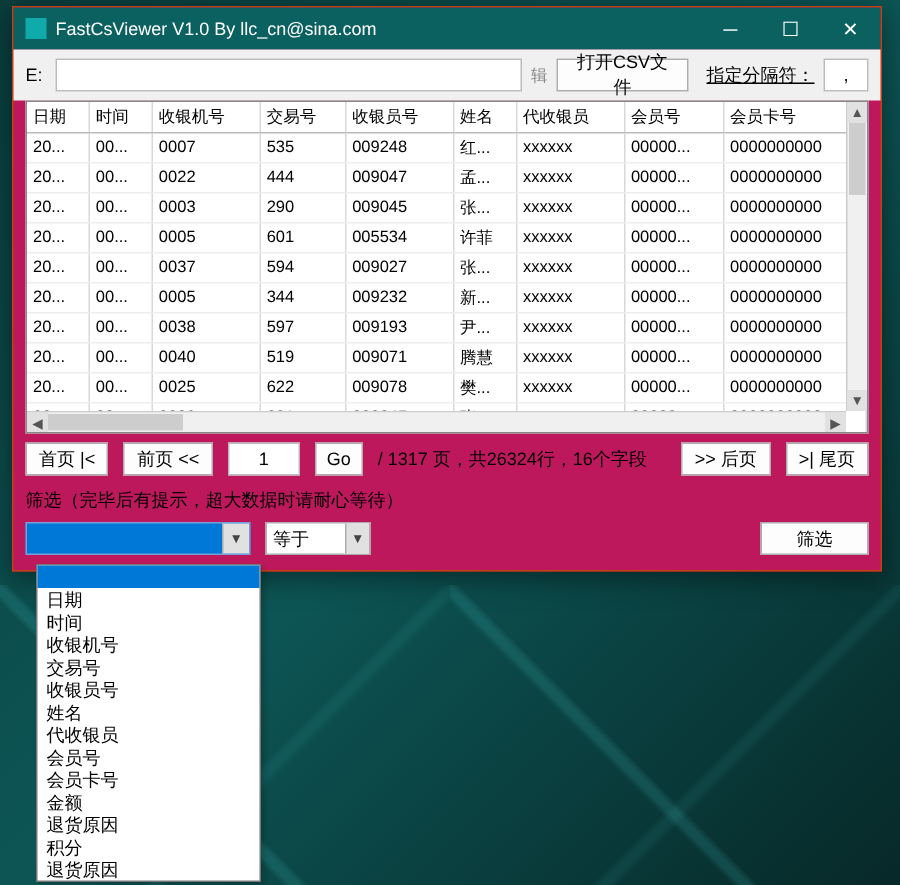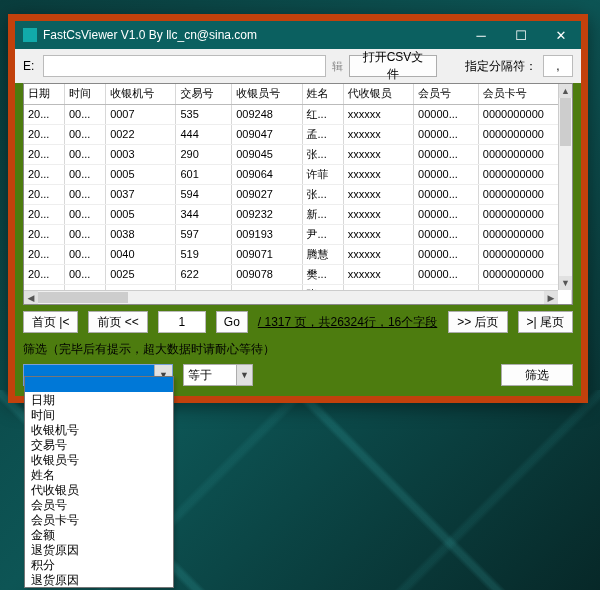--- a/index.html
+++ b/index.html
@@ -1,47 +1,47 @@
 <!DOCTYPE html>
 <html><head>
 <meta charset="utf-8">
 <style>
 * { box-sizing: border-box; margin: 0; padding: 0; font-family: "Microsoft YaHei", "SimSun", sans-serif; }
 body { width: 600px; height: 590px; background: linear-gradient(135deg, #0a3d3d 0%, #0d5555 50%, #072828 100%); overflow: hidden; position: relative; }
 body::before { content: ""; position: absolute; left: 0; right: 0; bottom: 0; height: 200px; background:
   linear-gradient(45deg, transparent 48%, rgba(80,220,220,0.15) 49%, rgba(80,220,220,0.15) 50%, transparent 51%),
   linear-gradient(-45deg, transparent 48%, rgba(80,220,220,0.08) 49%, rgba(80,220,220,0.08) 50%, transparent 51%);
   background-size: 300px 300px; pointer-events: none; }
-.window { position: absolute; left: 8px; top: 14px; width: 580px; background: #4d7c0f; border: 7px solid #c2410c; box-shadow: 0 4px 18px rgba(0,0,0,.45); }
+.window { position: absolute; left: 8px; top: 4px; width: 580px; background: #be185d; border: 1px solid #c2410c; box-shadow: 0 4px 18px rgba(0,0,0,.45); }
 .titlebar { height: 28px; background: #0b6060; color: #fff; display: flex; align-items: center; padding-left: 8px; font-size: 12px; }
 .titlebar .icon { width: 14px; height: 14px; background: #1aa; margin-right: 6px; display: inline-block; }
 .titlebar .spacer { flex: 1; }
 .winbtn { width: 40px; height: 28px; color: #fff; display: flex; align-items: center; justify-content: center; font-size: 13px; cursor: default; }
 .toprow { display: flex; align-items: center; gap: 6px; padding: 6px 8px; background: #f0f0f0; font-size: 12px; }
 .pathlabel { width: 14px; }
 .pathbox { flex: 1; height: 22px; background: #fff; border: 1px solid #bbb; padding: 0 4px; font-size: 12px; color: #999; }
 .btn { height: 22px; background: #fdfdfd; border: 1px solid #adadad; font-size: 12px; padding: 0 8px; cursor: default; display: inline-flex; align-items: center; justify-content: center; }
-.delim-label { font-size: 12px; margin-left: 22px; }
+.delim-label { font-size: 12px; margin-left: 6px; text-decoration: underline; }
 .delim-box { width: 30px; height: 22px; background: #fff; border: 1px solid #bbb; text-align: center; font-size: 12px; }
 .tablewrap { margin: 0 8px; background: #fff; border: 1px solid #888; height: 222px; overflow: hidden; position: relative; }
 table { border-collapse: collapse; width: 100%; font-size: 11px; }
 th, td { border-right: 1px solid #d8d8d8; border-bottom: 1px solid #eee; padding: 2px 4px; text-align: left; white-space: nowrap; overflow: hidden; }
 th { background: #fff; border-bottom: 1px solid #bbb; font-weight: normal; height: 20px; }
 td { height: 16px; }
 .hscroll { position: absolute; left: 0; right: 14px; bottom: 0; height: 14px; background: #f0f0f0; border-top: 1px solid #ccc; display: flex; }
 .hscroll .arrow { width: 14px; height: 14px; background: #e1e1e1; text-align: center; font-size: 9px; line-height: 14px; color: #555; }
 .hscroll .track { flex: 1; position: relative; background: #f0f0f0; }
 .hscroll .thumb { position: absolute; left: 0; top: 1px; bottom: 1px; width: 90px; background: #cdcdcd; }
 .vscroll { position: absolute; right: 0; top: 0; bottom: 14px; width: 14px; background: #f0f0f0; border-left: 1px solid #ccc; }
 .vscroll .arrow { height: 14px; background: #e1e1e1; text-align: center; font-size: 9px; line-height: 14px; color: #555; }
 .vscroll .track { position: absolute; top: 14px; bottom: 14px; left: 1px; right: 1px; }
 .vscroll .thumb { position: absolute; top: 0; left: 0; right: 0; height: 48px; background: #cdcdcd; }
 .pager { display: flex; align-items: center; gap: 10px; padding: 6px 8px; font-size: 12px; }
 .pager .pagenum { width: 48px; height: 22px; background: #fff; border: 1px solid #bbb; text-align: center; font-size: 12px; }
-.pager .info { flex: 1; text-decoration: underline; }
+.pager .info { flex: 1; }
 .filterlabel { padding: 2px 8px 6px; font-size: 12px; }
 .filterrow { display: flex; align-items: center; gap: 10px; padding: 0 8px 10px; font-size: 12px; }
 .combo { width: 150px; height: 22px; background: #fff; border: 1px solid #7a9ed7; position: relative; display: flex; align-items: center; }
 .combo.highlight { background: #0078d7; }
 .combo .arrowbtn { width: 18px; height: 20px; margin-left: auto; background: #e1e1e1; border-left: 1px solid #adadad; display: flex; align-items: center; justify-content: center; font-size: 9px; color: #444; }
 .combo2 { width: 70px; height: 22px; background: #fff; border: 1px solid #adadad; display: flex; align-items: center; padding-left: 4px; }
 .combo2 .arrowbtn { width: 16px; height: 20px; margin-left: auto; background: #e1e1e1; border-left: 1px solid #adadad; display: flex; align-items: center; justify-content: center; font-size: 9px; color: #444; }
 .filterval { flex: 1; }
 .dropdown { position: absolute; left: 24px; top: 376px; width: 150px; background: #fff; border: 1px solid #767676; font-size: 12px; z-index: 10; box-shadow: 2px 2px 4px rgba(0,0,0,.2); }
 .dropdown .opt { padding: 1px 6px; height: 15px; line-height: 15px; cursor: default; }
@@ -116,21 +116,21 @@
             <td>张...</td>
             <td>xxxxxx</td>
             <td>00000...</td>
             <td>0000000000</td>
           </tr>
           <tr>
             <td>20...</td>
             <td>00...</td>
             <td>0005</td>
             <td>601</td>
-            <td>009064</td>
+            <td>005534</td>
             <td>许菲</td>
             <td>xxxxxx</td>
             <td>00000...</td>
             <td>0000000000</td>
           </tr>
           <tr>
             <td>20...</td>
             <td>00...</td>
             <td>0037</td>
             <td>594</td>

